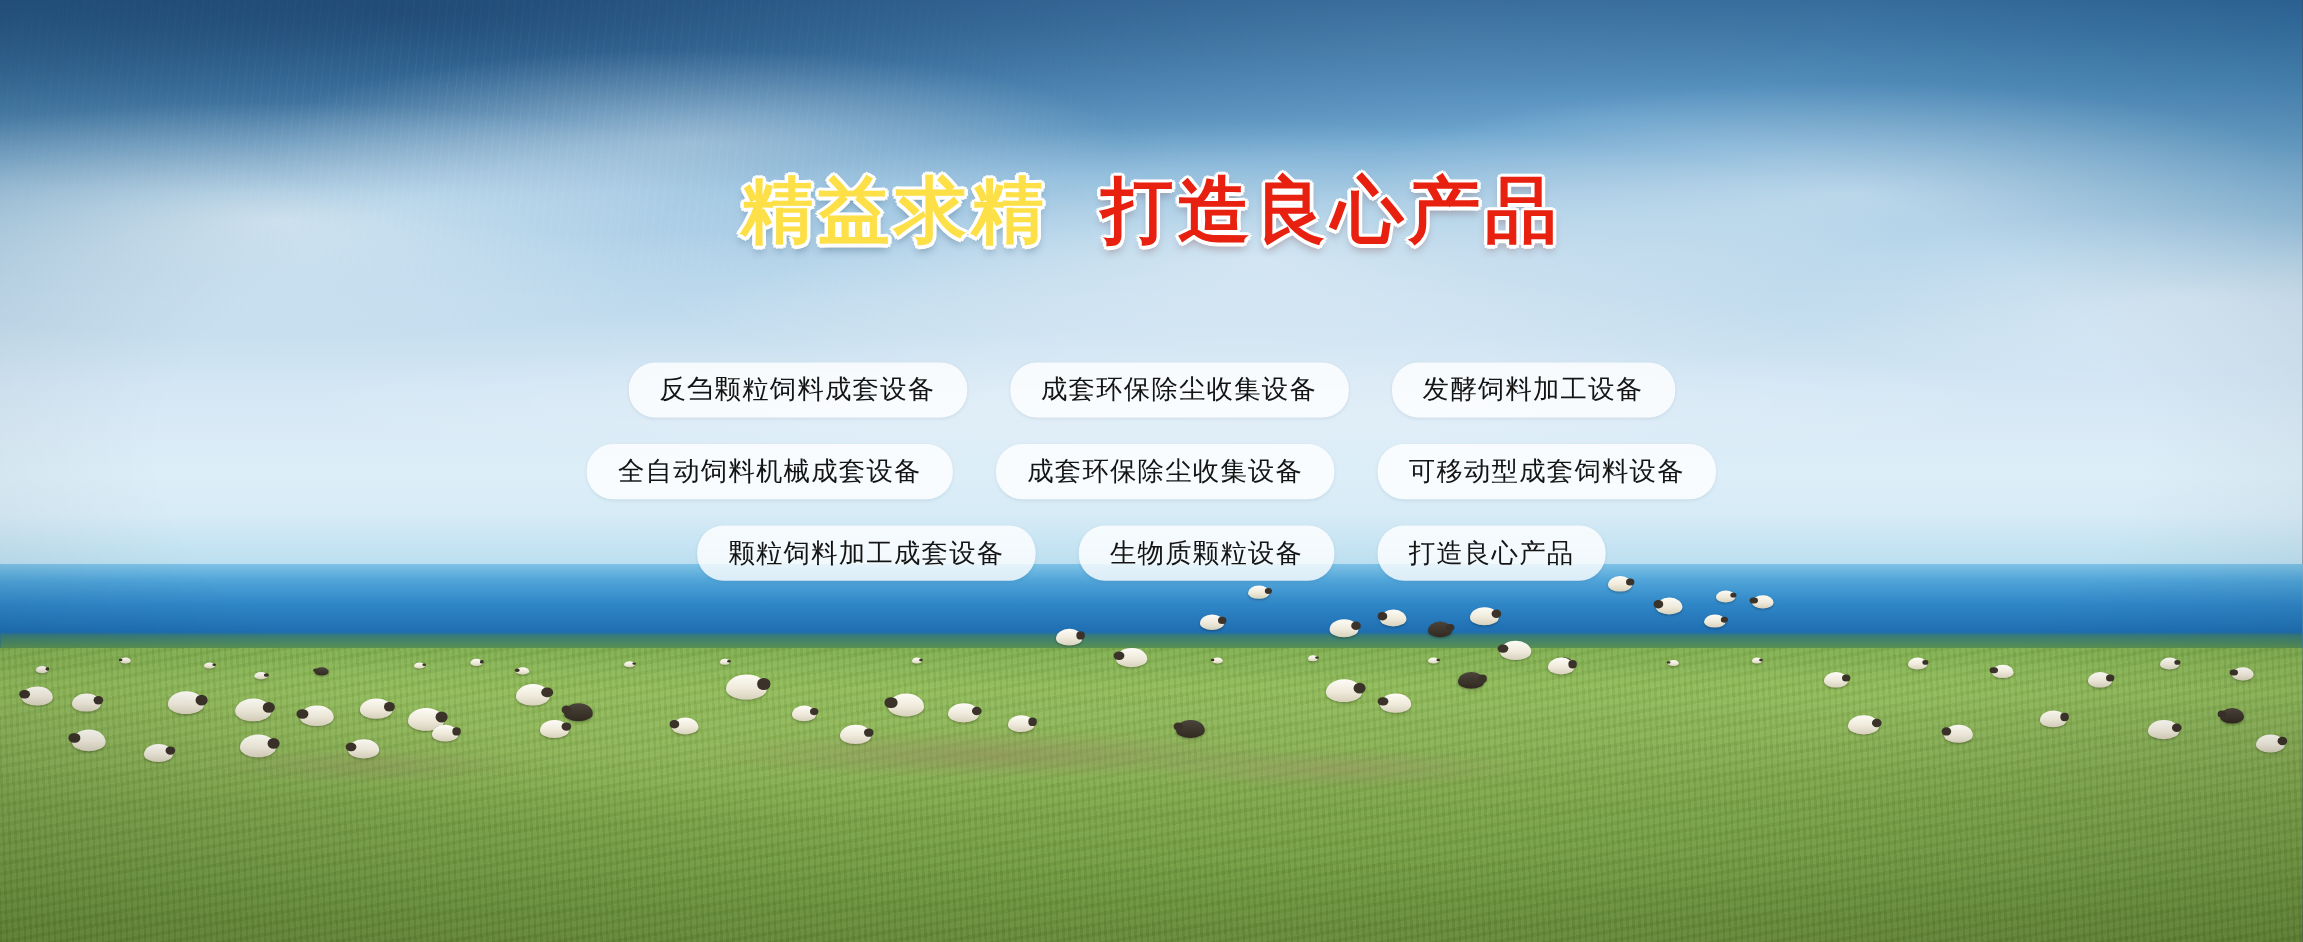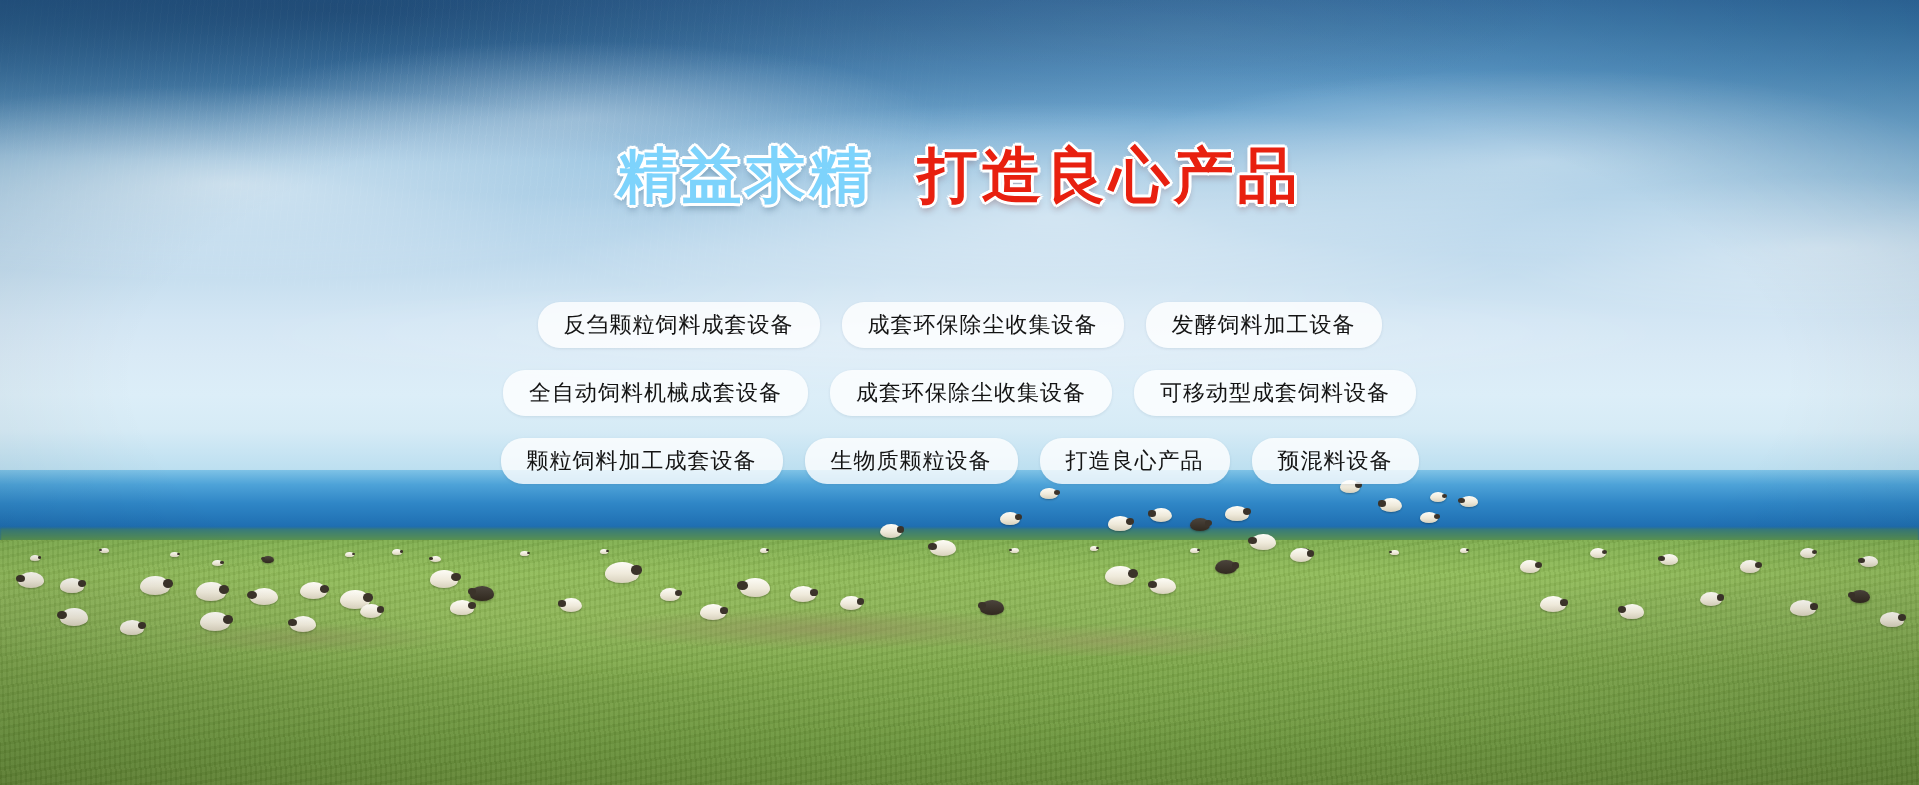--- a/index.html
+++ b/index.html
@@ -101,21 +101,21 @@
 
   
   .headline{
     position:absolute;left:0;right:0;top:136px;text-align:center;
     font-size:60px;font-weight:700;letter-spacing:4px;
     font-family:"DejaVu Sans","Liberation Sans",sans-serif;
     white-space:nowrap;
   }
   .headline span{display:inline-block;}
   .h-teal{
-    color:#7dd3fc;
+    color:#fde047;
     text-shadow:
       -2px -2px 0 #ffffff,  2px -2px 0 #ffffff,
       -2px  2px 0 #ffffff,  2px  2px 0 #ffffff,
        0   -3px 0 #ffffff,  0    3px 0 #ffffff,
       -3px  0   0 #ffffff,  3px  0   0 #ffffff,
        0    5px 7px rgba(0,40,70,.35);
   }
   .h-red{
     color:#e8200f;margin-left:44px;
     text-shadow:
@@ -123,21 +123,21 @@
       -2px  2px 0 #ffffff,  2px  2px 0 #ffffff,
        0   -3px 0 #ffffff,  0    3px 0 #ffffff,
       -3px  0   0 #ffffff,  3px  0   0 #ffffff,
        0    5px 7px rgba(90,0,0,.30);
   }
 
   
   .pills{position:absolute;left:0;right:0;top:302px;}
   .pill-row{
     display:flex;justify-content:center;align-items:center;
-    gap:22px;margin-bottom:22px;
+    gap:36px;margin-bottom:22px;
   }
   .pill{
     background:rgba(255,255,255,.80);
     border-radius:22px;
     padding:8px 26px;
     font-size:22px;
     color:#141414;
     letter-spacing:1px;
     white-space:nowrap;
     font-family:"DejaVu Sans","Liberation Sans",sans-serif;
@@ -262,18 +262,17 @@
       </div>
       <div class="pill-row">
         <div class="pill">全自动饲料机械成套设备</div>
         <div class="pill">成套环保除尘收集设备</div>
         <div class="pill">可移动型成套饲料设备</div>
       </div>
       <div class="pill-row">
         <div class="pill">颗粒饲料加工成套设备</div>
         <div class="pill">生物质颗粒设备</div>
         <div class="pill">打造良心产品</div>
-        <div class="pill">预混料设备</div>
       </div>
     </div>
 
 
 </div>
 
 </body></html>

